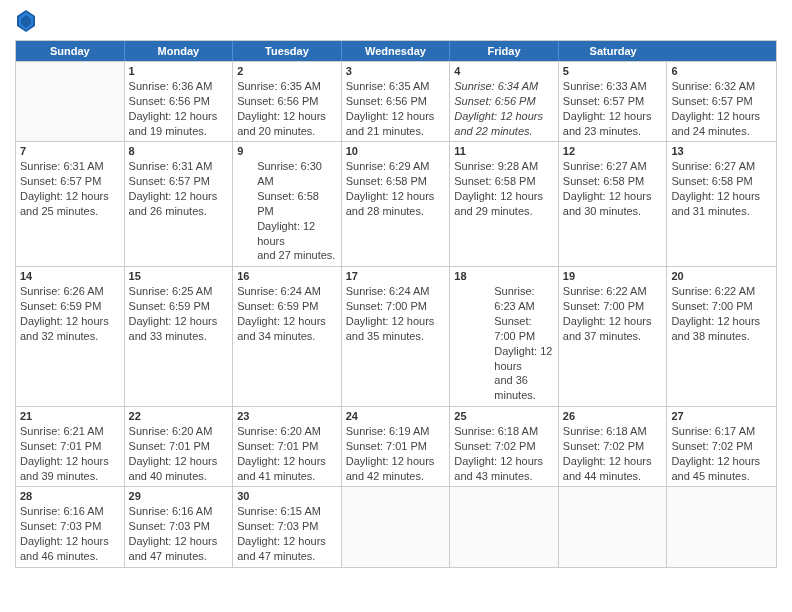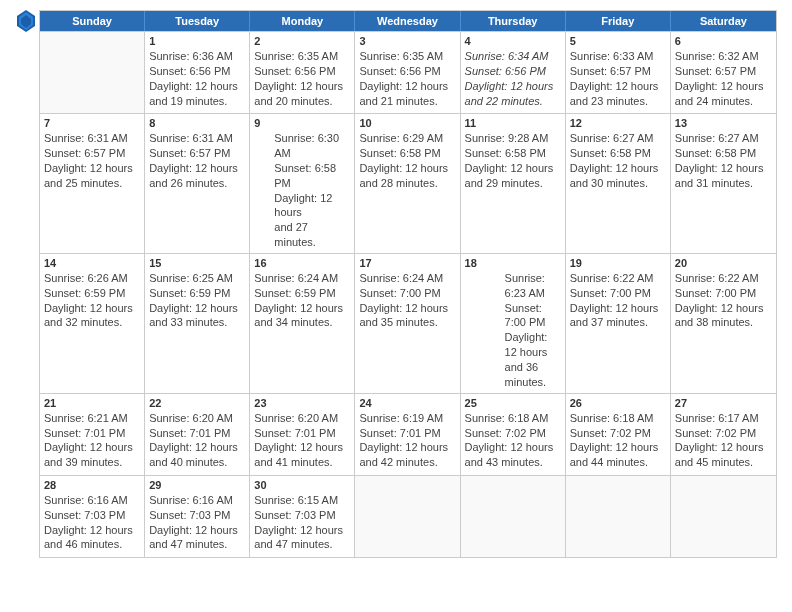--- a/index.html
+++ b/index.html
@@ -8,21 +8,21 @@
       height: 612px;
       font-family: Arial, sans-serif;
       background: #fff;
       overflow: hidden;
     }
     .page {
       width: 792px;
       height: 568px;
       padding: 10px 15px;
       display: flex;
-      flex-direction: row;
+      flex-direction: column;
     }
     .header {
       display: flex;
       justify-content: space-between;
       align-items: flex-start;
       margin-bottom: 8px;
     }
     .logo {
       display: flex;
       align-items: center;
@@ -127,24 +127,23 @@
     </div>
     <div class="title-block">
       <div class="month-title"></div>
       <div class="location"></div>
     </div>
   </div>
 
   <div class="calendar">
     <div class="cal-header-row" id="cal-header">
         <div class="cal-header-cell">Sunday</div>
+        <div class="cal-header-cell">Monday</div>
         <div class="cal-header-cell">Tuesday</div>
-        <div class="cal-header-cell">Monday</div>
         <div class="cal-header-cell">Wednesday</div>
-        <div class="cal-header-cell">Thursday</div>
         <div class="cal-header-cell">Friday</div>
         <div class="cal-header-cell">Saturday</div>
       </div>
     <div class="cal-body" id="cal-body">
         <div class="cal-row">
           <div class="cal-cell empty"></div>
           <div class="cal-cell">
             <div class="day-num">1</div>
             <div class="day-info" style="white-space: pre-line;">Sunrise: 6:36 AM
 Sunset: 6:56 PM

